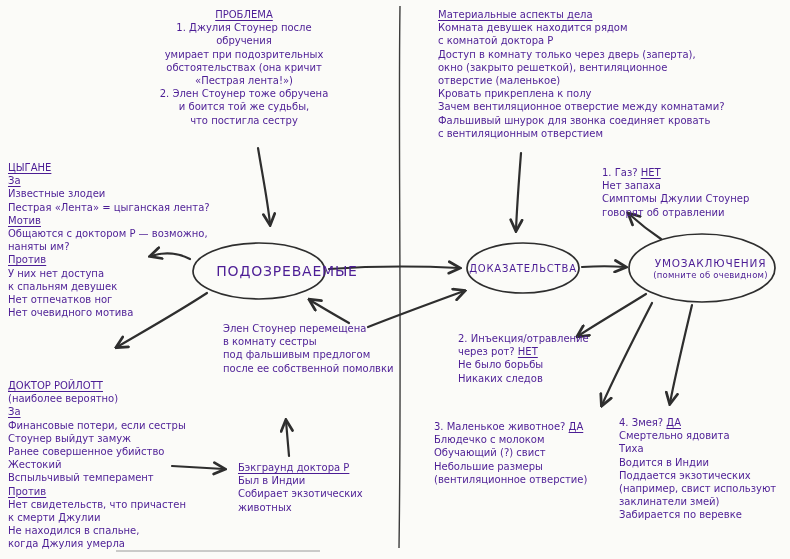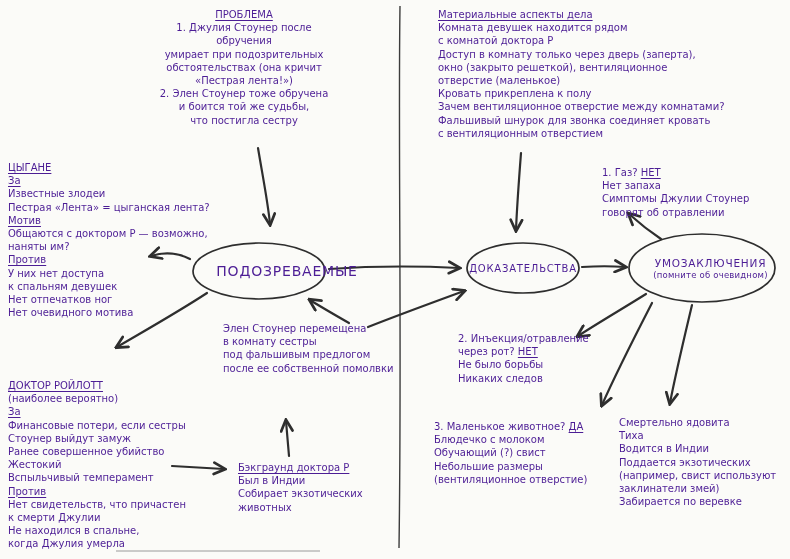--- a/index.html
+++ b/index.html
@@ -155,20 +155,21 @@
 
   <div class="blk" style="left:434px; top:420px; width:185px;">
     <div class="q"><span>3. Маленькое животное?</span> <span class="u">ДА</span></div>
     <div class="pre">Блюдечко с молоком
 Обучающий (?) свист
 Небольшие размеры
 (вентиляционное отверстие)</div>
   </div>
 
   <div class="blk" style="left:619px; top:416px; width:165px;">
+    <div class="q"><span>4. Змея?</span> <span class="u">ДА</span></div>
     <div class="pre">Смертельно ядовита
 Тиха
 Водится в Индии
 Поддается экзотических
 (например, свист используют
 заклинатели змей)
 Забирается по веревке</div>
   </div>
 
 </div>

